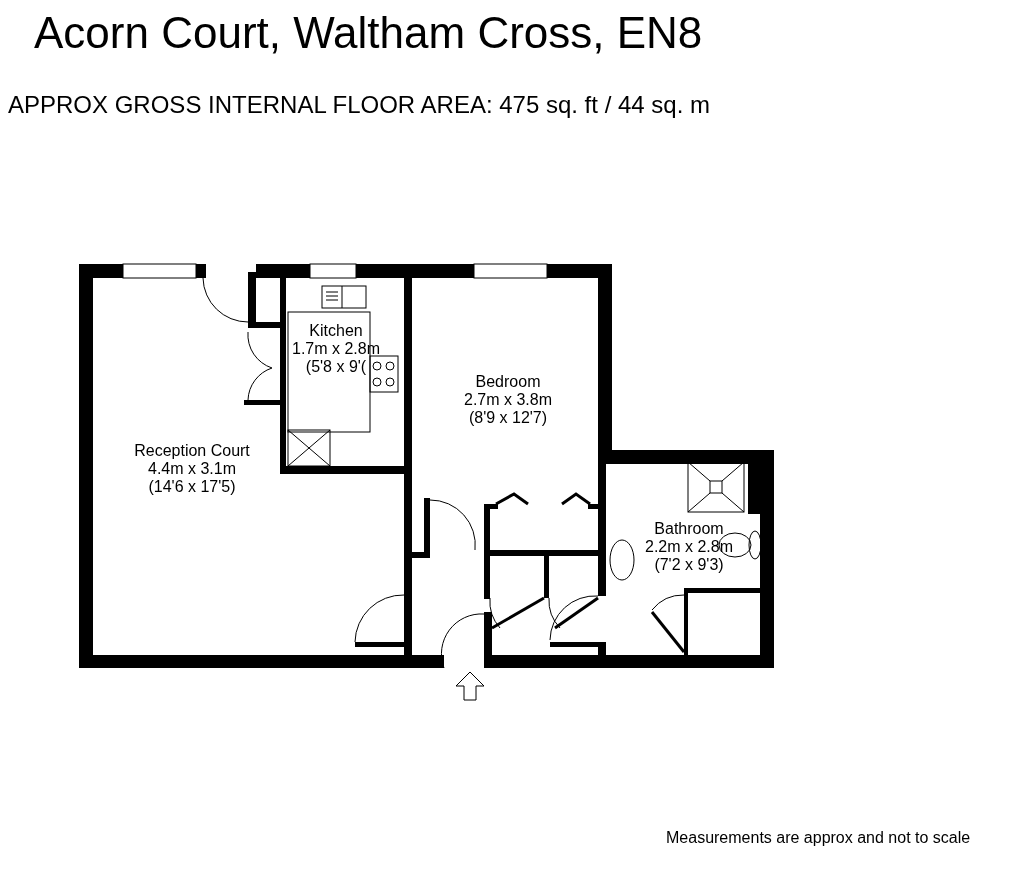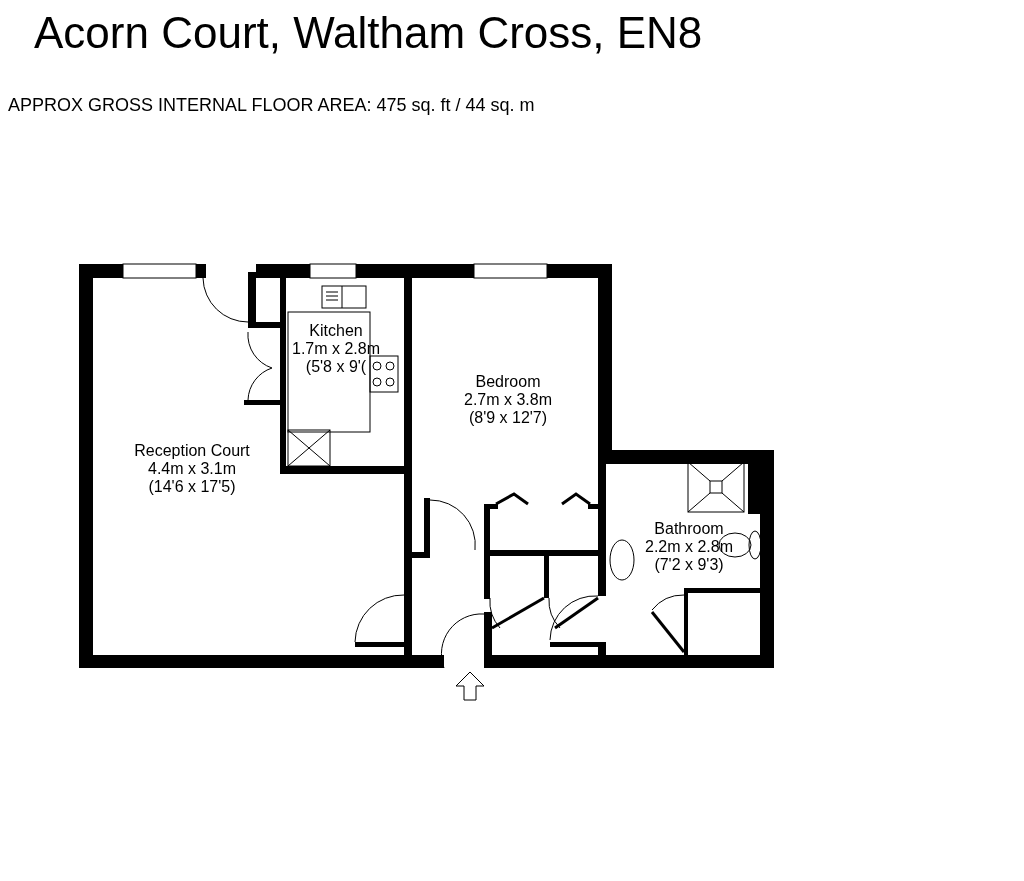--- a/index.html
+++ b/index.html
@@ -1,19 +1,19 @@
 <!DOCTYPE html>
 <html><head>
 <meta charset="utf-8">
 <style>
   html, body { margin:0; padding:0; background:#ffffff; }
   body { width:1024px; height:881px; position:relative; overflow:hidden;
          font-family:"Liberation Sans", sans-serif; color:#000; }
   .title { position:absolute; left:34px; top:6px; font-size:44px; line-height:54px; white-space:nowrap;text-align:right; }
-  .subtitle { position:absolute; left:8px; top:90px; font-size:18px; line-height:30px; white-space:nowrap; }
+  .subtitle { position:absolute; left:8px; top:90px; font-size:24px; line-height:30px; white-space:nowrap; }
   .plan { position:absolute; left:0; top:0; }
   .room-label { position:absolute; text-align:center; font-size:16px; line-height:18px; white-space:nowrap; transform:translateX(-50%); }
   .disclaimer { position:absolute; left:666px; top:829px; font-size:16px; line-height:18px; white-space:nowrap; }
 </style>
 </head>
 <body>
 
 <div class="title">Acorn Court, Waltham Cross, EN8</div>
 <div class="subtitle">APPROX GROSS INTERNAL FLOOR AREA:  475 sq. ft / 44 sq. m</div>
 
@@ -150,13 +150,14 @@
   <div>4.4m x 3.1m</div>
   <div>(14'6 x 17'5)</div>
 </div>
 <div class="room-label" style="left:689px; top:520px;text-align:center;">
   <div>Bathroom</div>
   <div>2.2m x 2.8m</div>
   <div>(7'2 x 9'3)</div>
 </div>
 
 <div class="disclaimer">
+  <div>Measurements are approx and not to scale</div>
 </div>
 
 </body></html>

